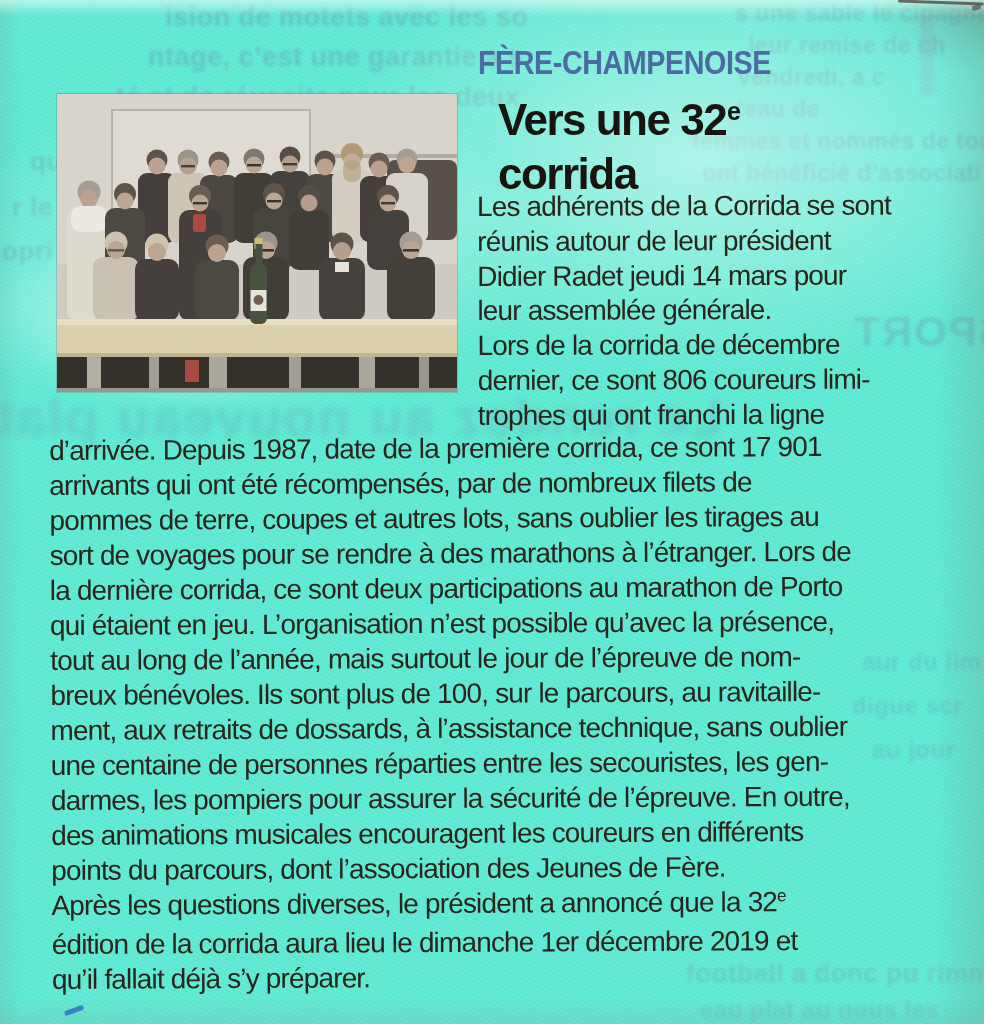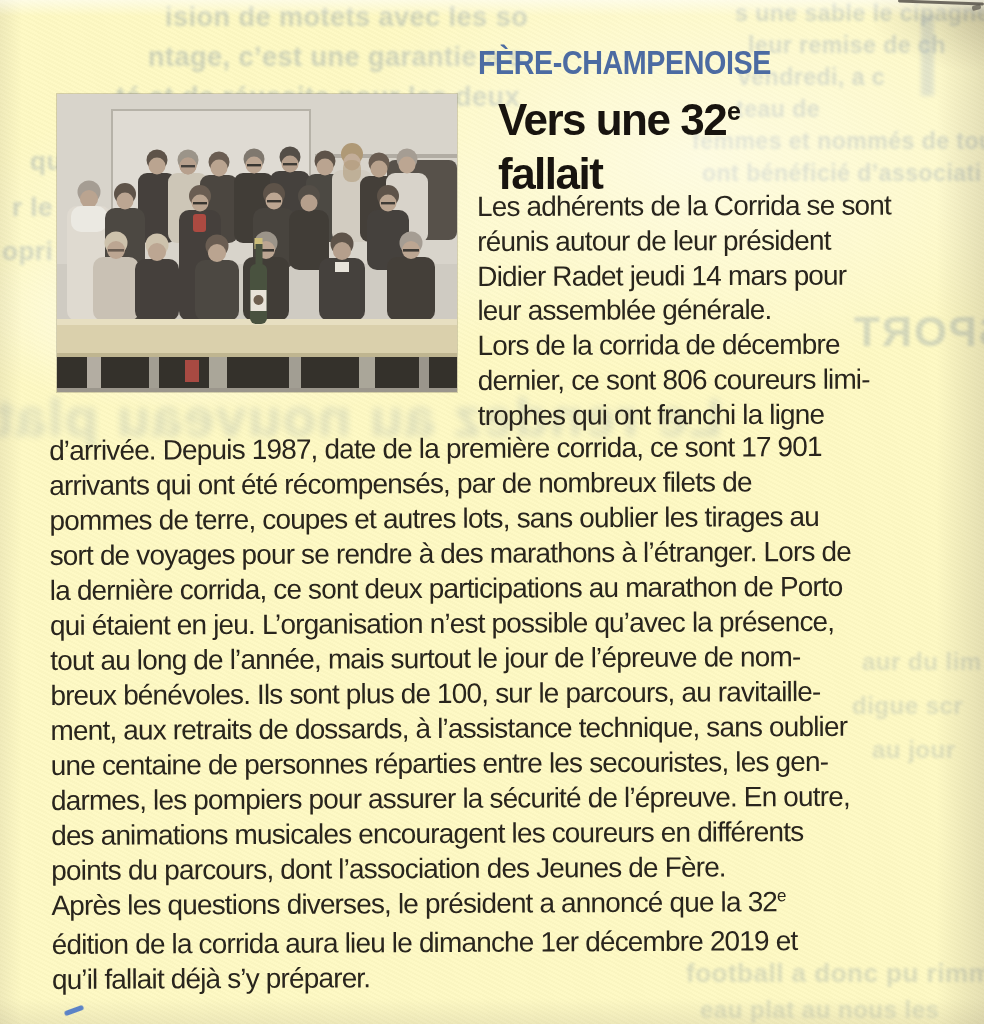--- a/index.html
+++ b/index.html
@@ -1,18 +1,18 @@
 <!DOCTYPE html>
 <html><head>
 <meta charset="utf-8">
 <style>
   html,body{margin:0;padding:0;background:#d8d4cc;}
   .paper{
     position:relative;width:984px;height:1024px;overflow:hidden;
-    background:#fef9c3;
+    background:#5eead4;
     font-family:"Liberation Sans", sans-serif;
   }
   .texture{
     position:absolute;inset:0;pointer-events:none;z-index:1;
     background:
       linear-gradient(180deg, rgba(255,255,255,.55), rgba(255,255,255,0) 16px),
       linear-gradient(0deg, rgba(140,132,118,.14), rgba(140,132,118,0) 26px),
       linear-gradient(90deg, rgba(120,112,100,.10), rgba(120,112,100,0) 22px),
       linear-gradient(270deg, rgba(120,112,100,.18), rgba(120,112,100,0) 48px),
       radial-gradient(420px 240px at 250px 250px, rgba(255,255,255,.45), rgba(255,255,255,0) 70%),
@@ -288,21 +288,21 @@
     </g>
 
     <rect width="400" height="298" fill="#e8e4da" opacity=".14"></rect>
   </svg>
 
   <div class="kicker">FÈRE-CHAMPENOISE</div>
   <div class="headline">
     <div class="bline">
       <span>Vers une 32</span><span class="hl-sup">e</span>
     </div>
-    <div class="bline">fallait</div>
+    <div class="bline">corrida</div>
   </div>
 
   <div class="body-col">
     <div class="bline">Les adhérents de la Corrida se sont</div>
     <div class="bline">réunis autour de leur président</div>
     <div class="bline">Didier Radet jeudi 14 mars pour</div>
     <div class="bline">leur assemblée générale.</div>
     <div class="bline">Lors de la corrida de décembre</div>
     <div class="bline">dernier, ce sont 806 coureurs limi-</div>
     <div class="bline">trophes qui ont franchi la ligne</div>

